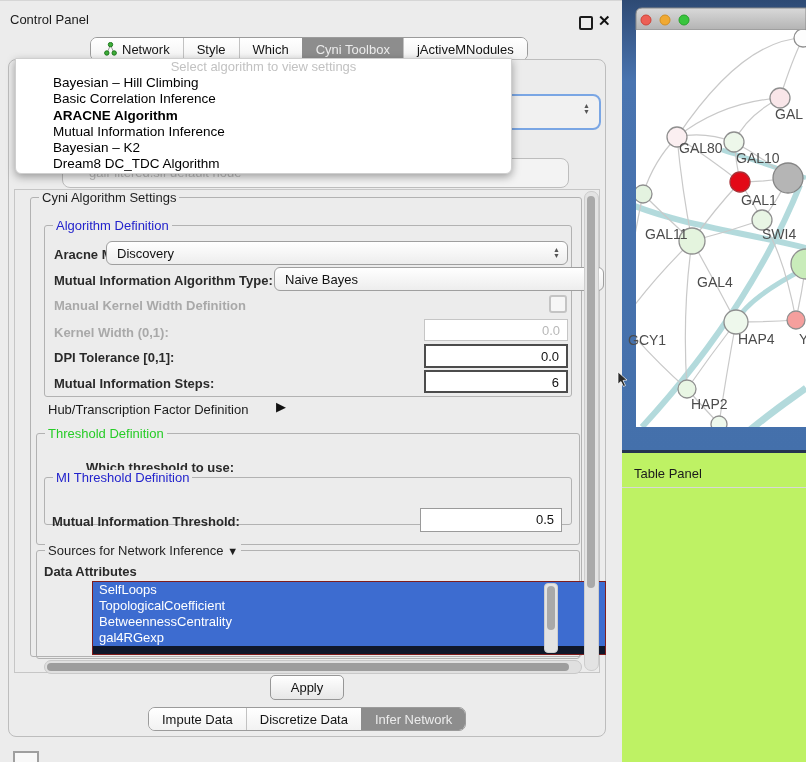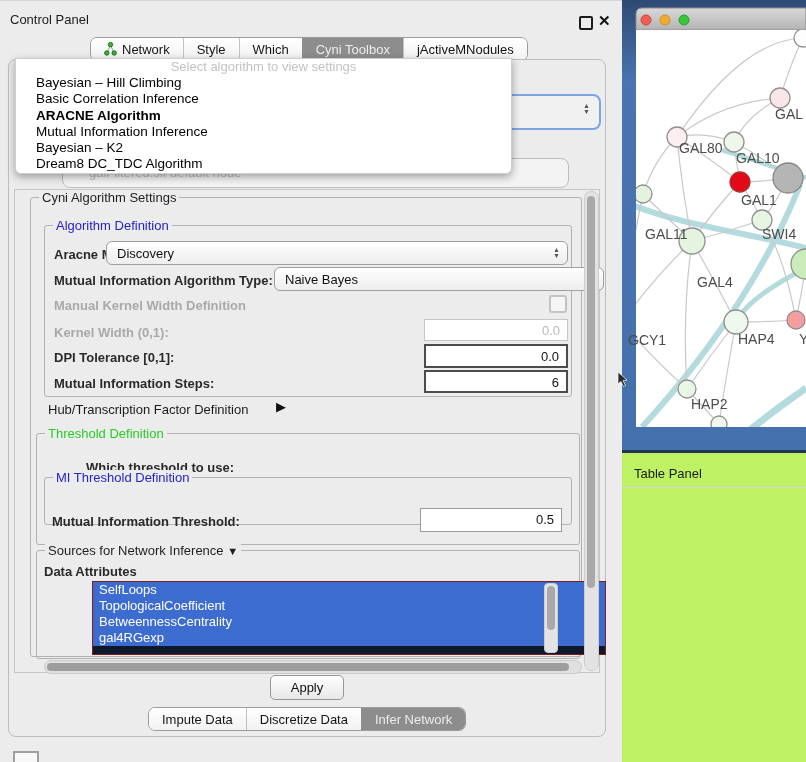--- a/index.html
+++ b/index.html
@@ -46,22 +46,22 @@
           background:linear-gradient(#ffffff,#f2f2f2);}
   .tabseg:first-child{border-left:none;}
   .tabseg.sel{background:#8d8d8d;color:#ececec;border-left-color:#8d8d8d;}
 
   
   #algo-dropdown{position:absolute;left:15px;top:57px;width:495px;height:114px;
                  background:#ffffff;border:1px solid #cfcfcf;border-radius:0 0 6px 6px;
                  box-shadow:0 3px 9px rgba(0,0,0,.35);z-index:30;overflow:hidden;}
   .dd-prompt{height:16px;line-height:16px;text-align:center;color:#c2c2c2;
              font:13px "Liberation Sans",sans-serif;}
-  .dd-item{height:16.3px;line-height:16.3px;padding-left:20px;color:#000;
-           font:13.5px "Liberation Sans",sans-serif;white-space:nowrap;}
+  .dd-item{height:16.3px;line-height:16.3px;padding-left:0;color:#000;
+           font:13.5px "Liberation Sans",sans-serif;white-space:nowrap;margin-left:37px;}
   .dd-item.bold{font-weight:bold;}
 
   
   #attr-list{position:absolute;left:46px;top:580px;width:512px;height:72px;
              background:#0f172a;border:1px solid #7f1d1d;overflow:hidden;margin-left:46px;}
   .attr{height:16px;line-height:16px;padding-left:6px;background:#3d6cd0;color:#fff;
         font:13px "Liberation Sans",sans-serif;white-space:nowrap;}
 
   
   .sb-track-v{position:absolute;background:#e3e3e3;border:1px solid #cdcdcd;border-radius:7px;}

